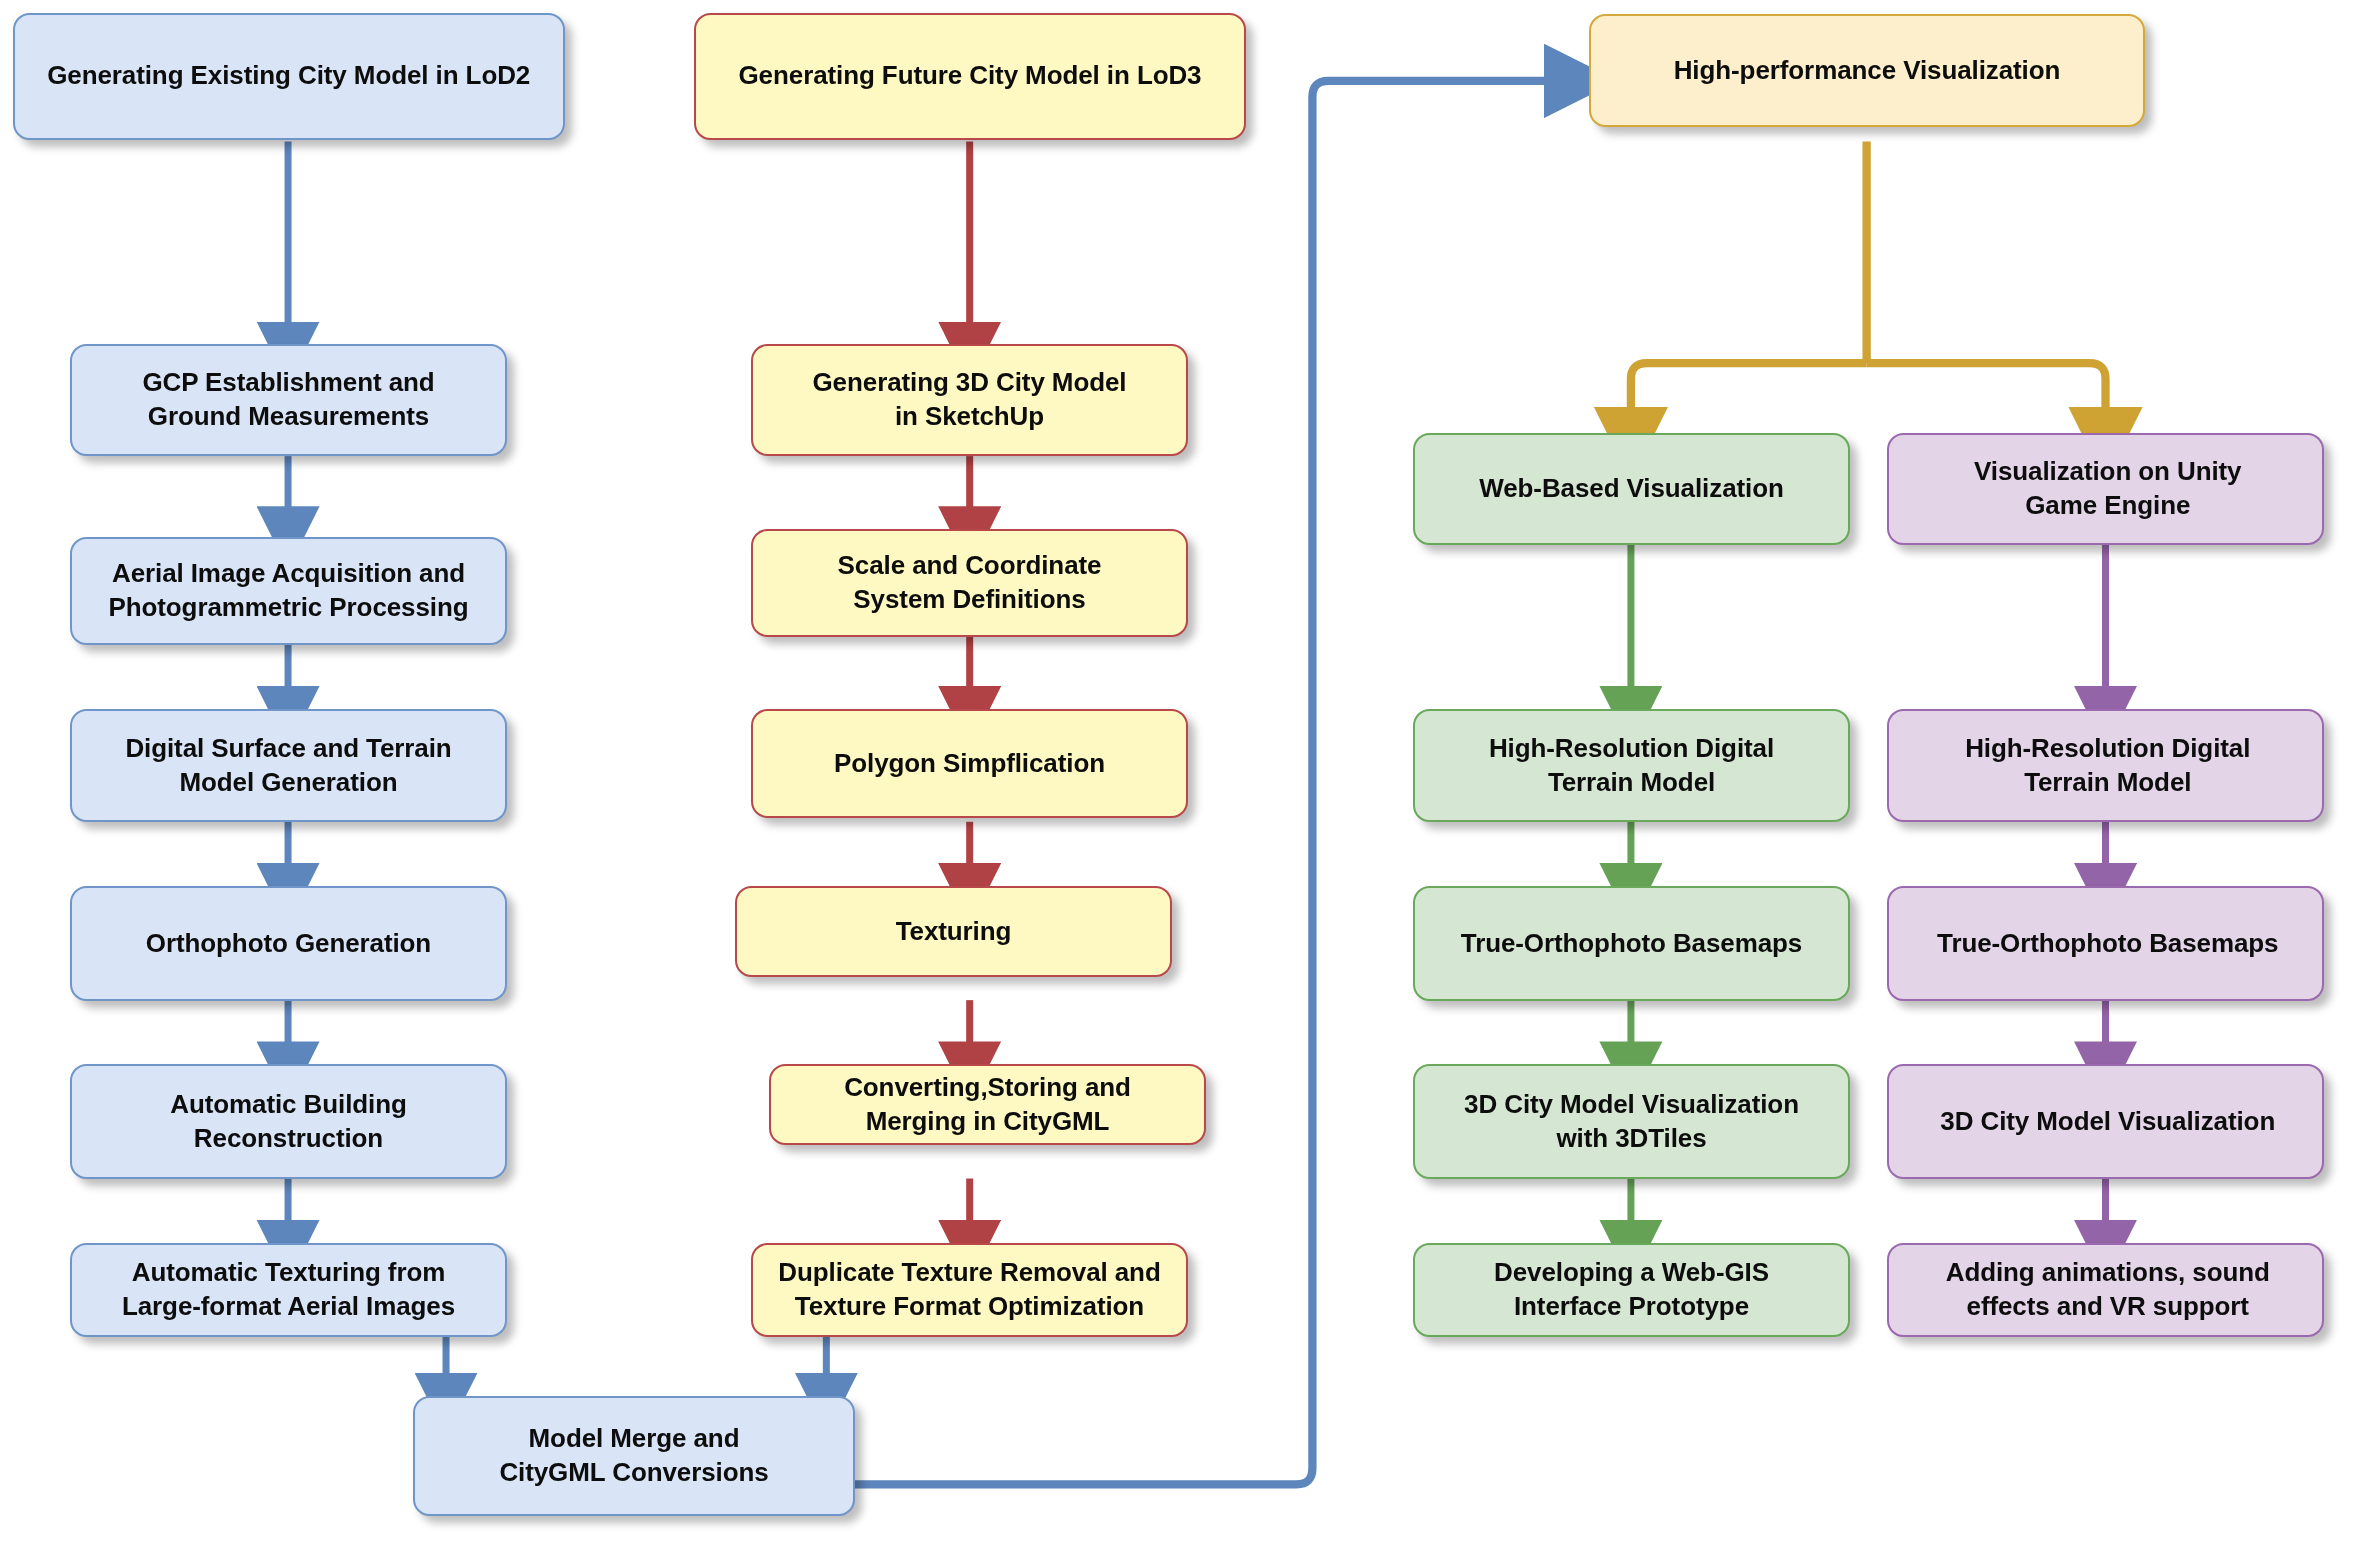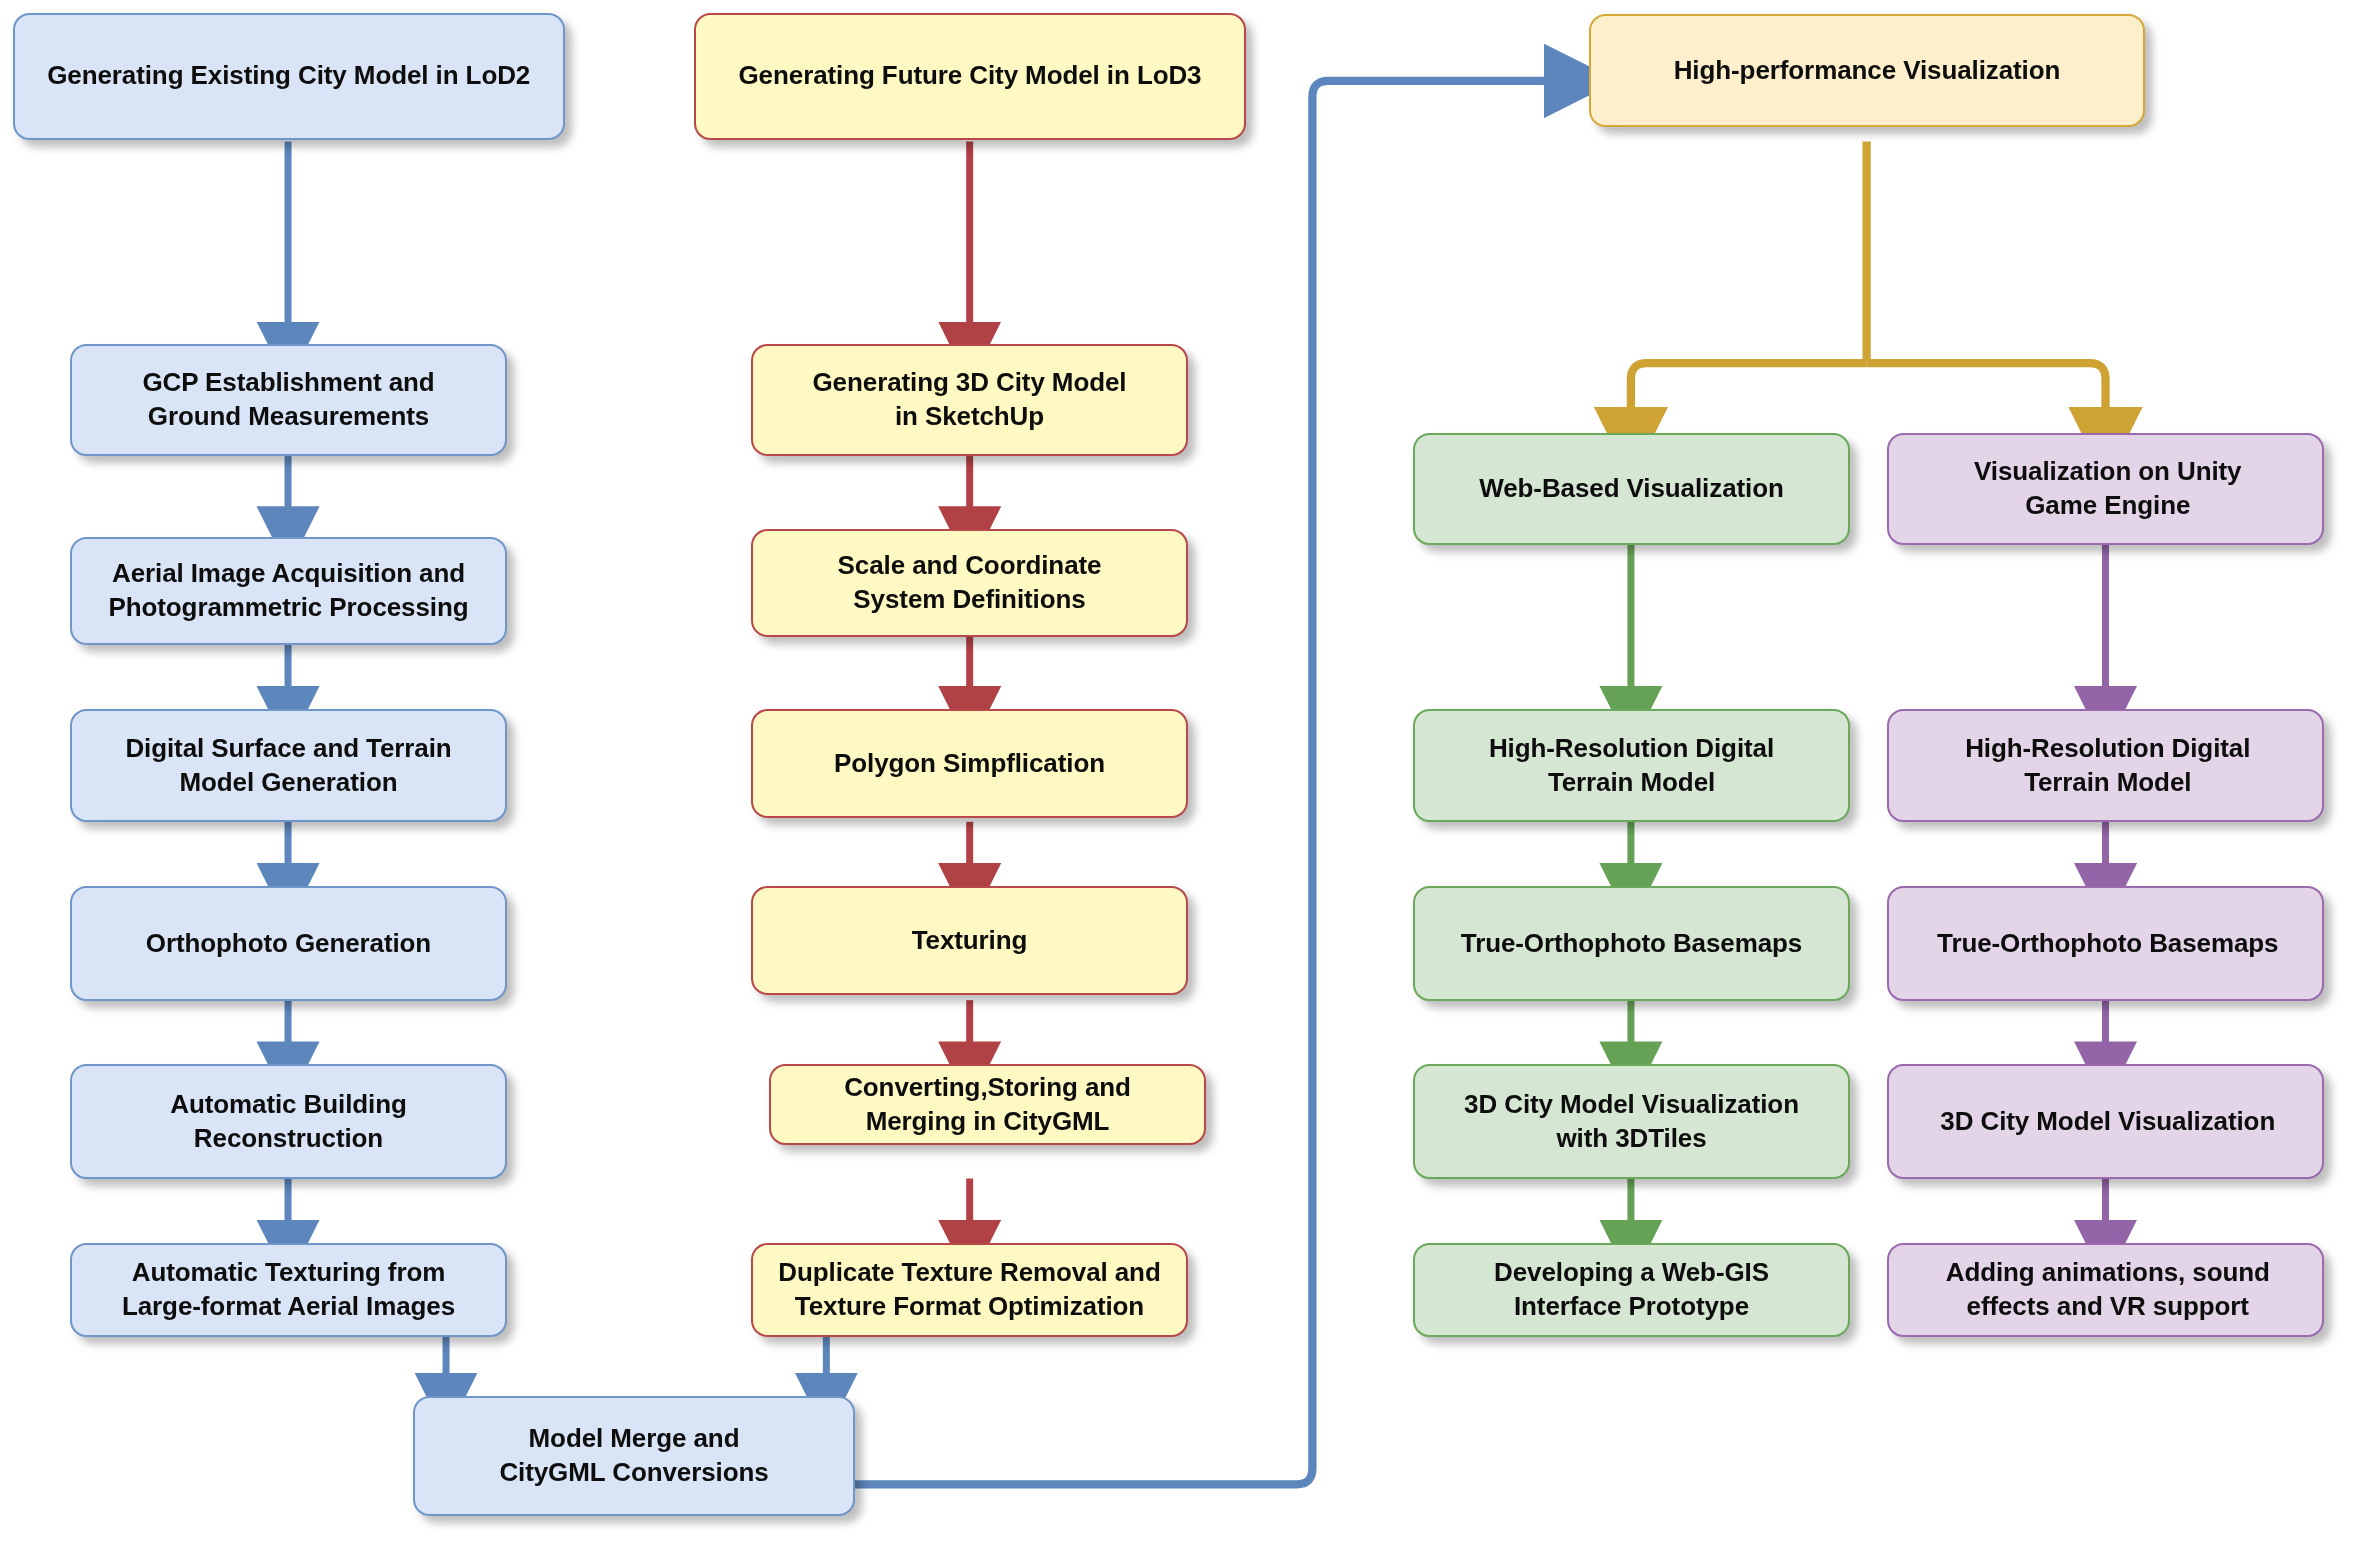--- a/index.html
+++ b/index.html
@@ -131,21 +131,21 @@
   <div class="node pink" style="left:694px;top:12.7px;width:552px;height:127px;">Generating Future City Model in LoD3</div>
 
   <div class="node pink" style="left:751px;top:344px;width:437px;height:112px;">Generating 3D City Model
 in SketchUp</div>
 
   <div class="node pink" style="left:751px;top:529px;width:437px;height:108px;">Scale and Coordinate
 System Definitions</div>
 
   <div class="node pink" style="left:751px;top:709px;width:437px;height:109px;">Polygon Simpflication</div>
 
-  <div class="node pink" style="left:751px;top:886px;width:437px;height:109px;">Texturing</div>
+  <div class="node pink" style="left:735px;top:886px;width:437px;height:91px;">Texturing</div>
 
   <div class="node pink" style="left:769px;top:1064px;width:437px;height:81px;">Converting,Storing and
 Merging in CityGML</div>
 
   <div class="node pink" style="left:751px;top:1243px;width:437px;height:94px;">Duplicate Texture Removal and
 Texture Format Optimization</div>
 
   <div class="node blue" style="left:413px;top:1396px;width:442px;height:120px;">Model Merge and
 CityGML Conversions</div>
 

